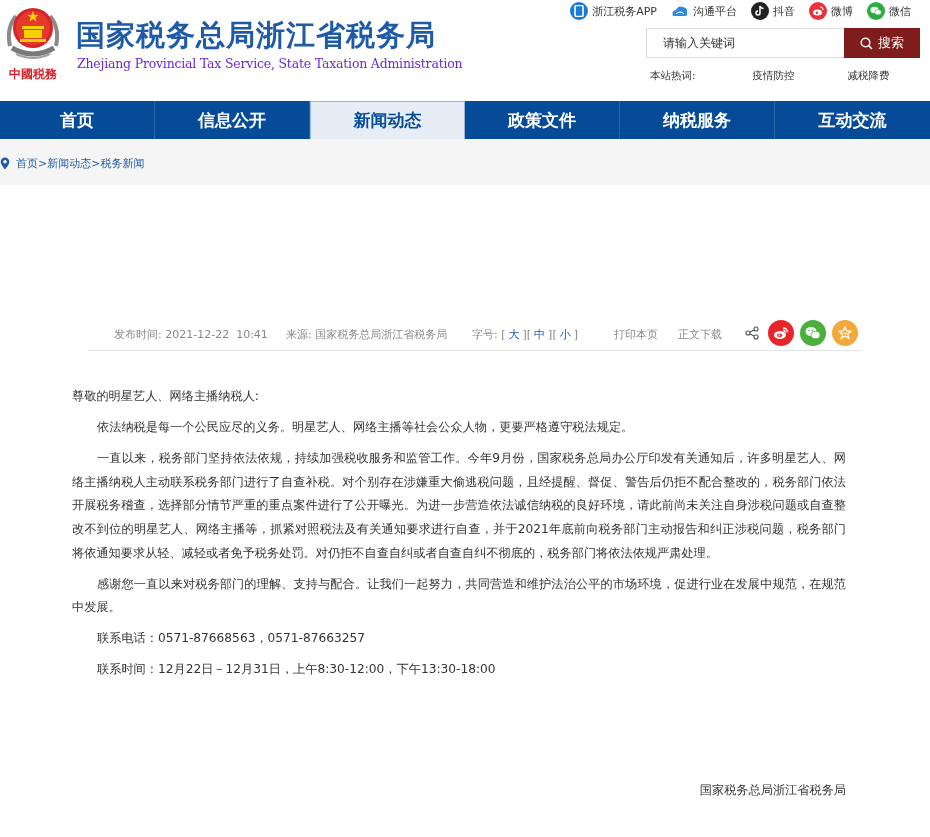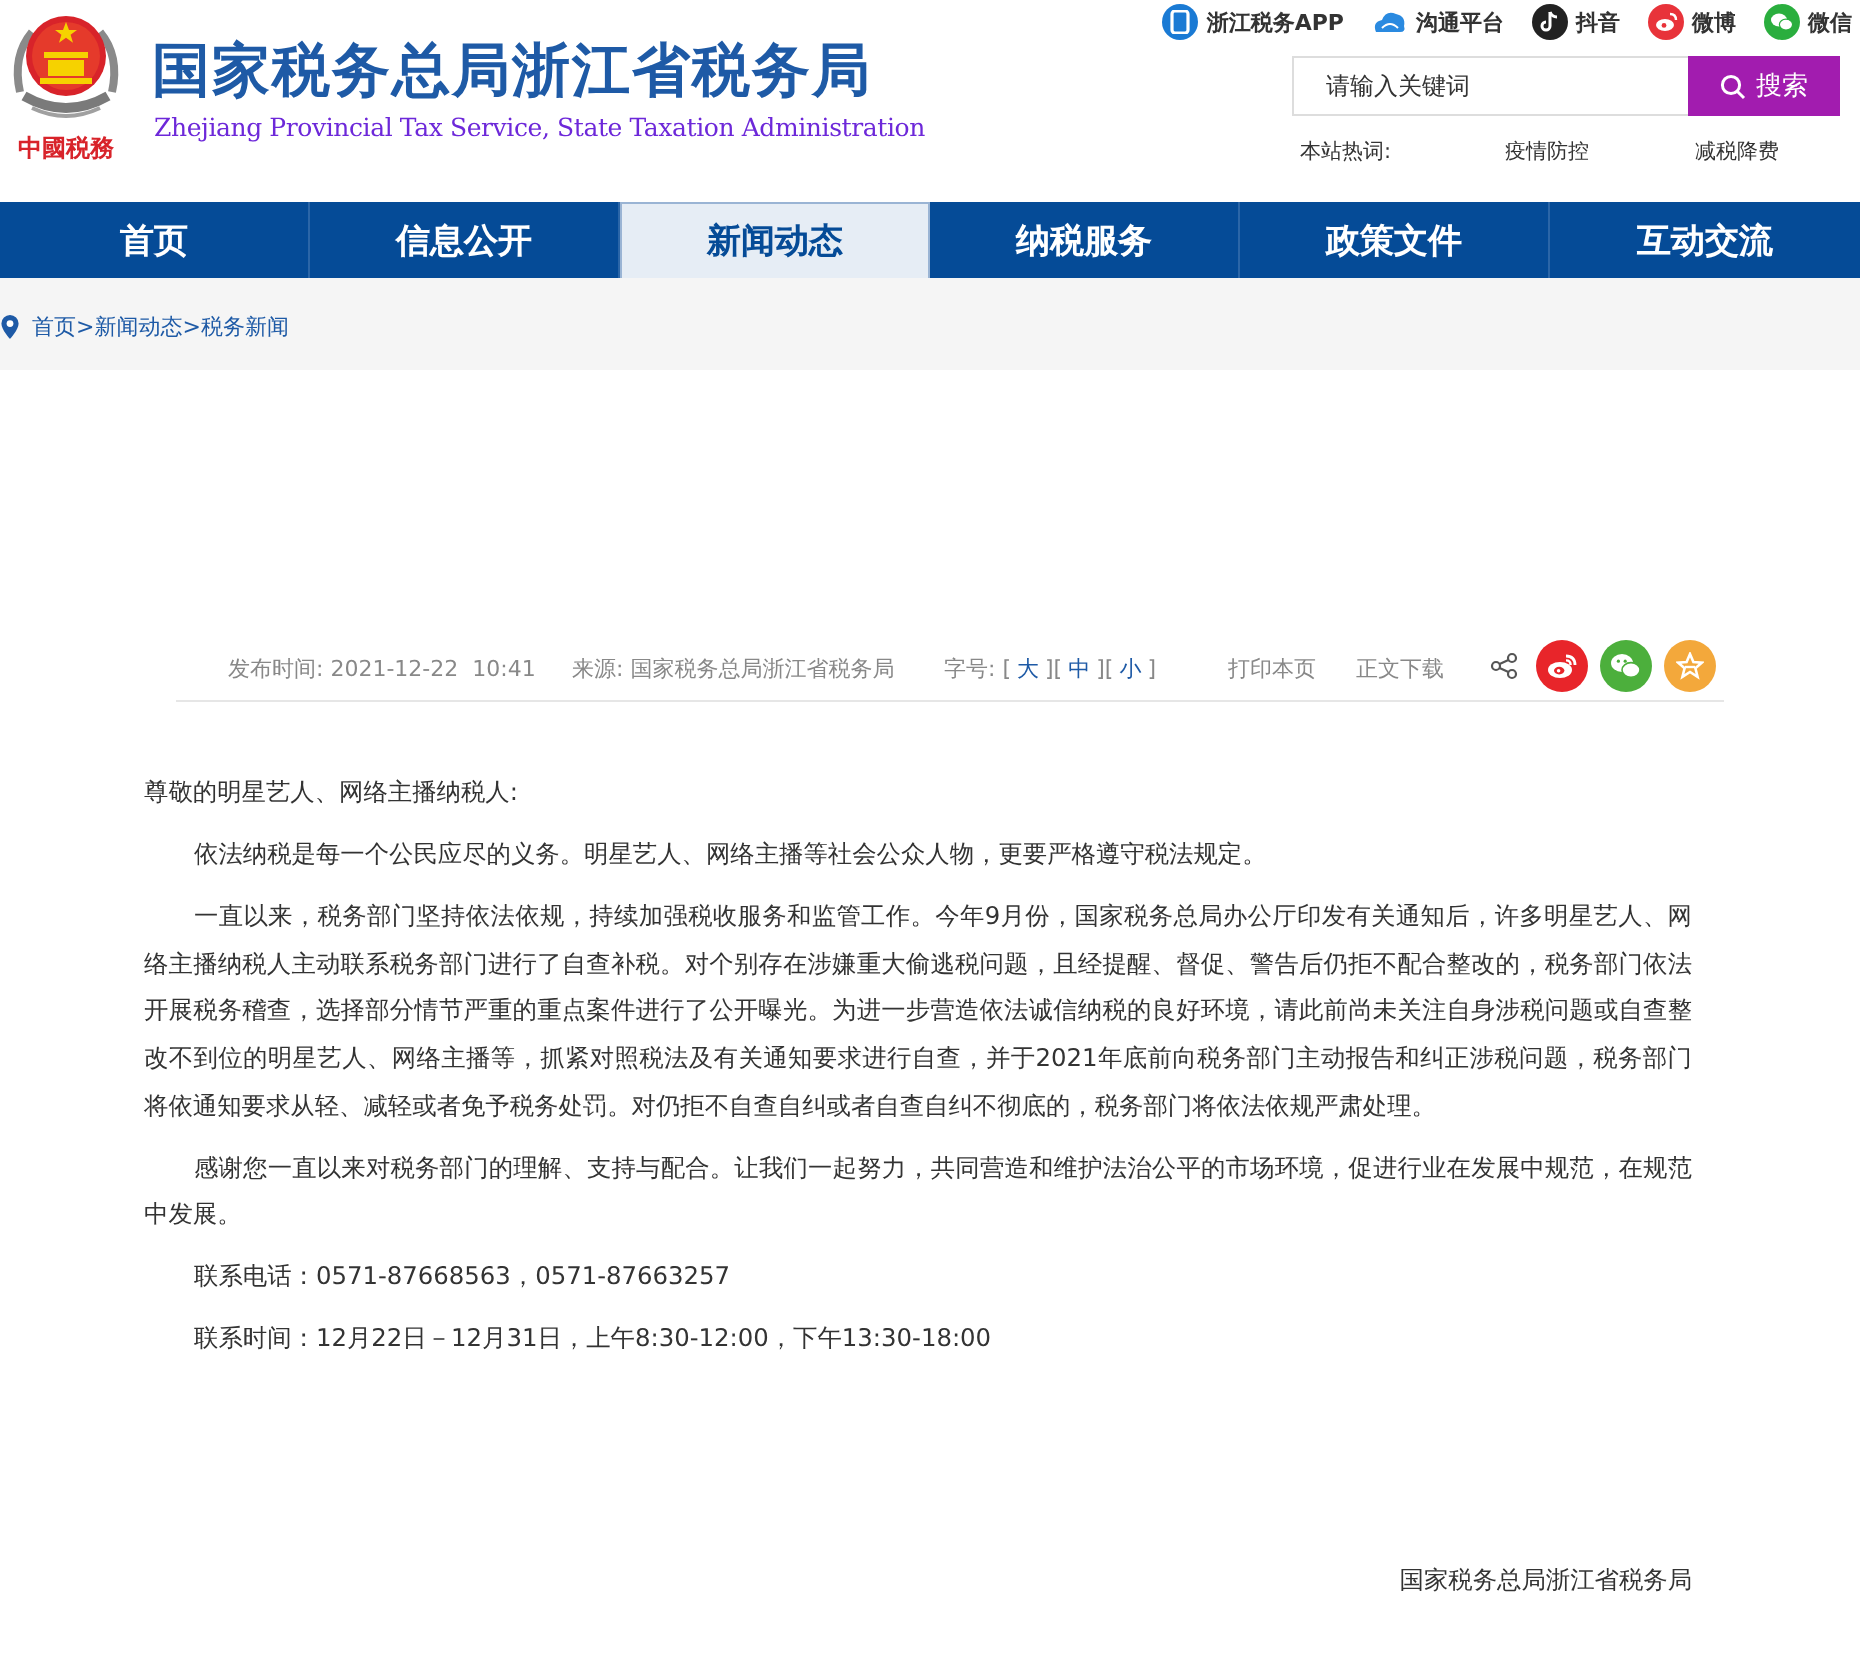--- a/index.html
+++ b/index.html
@@ -5,28 +5,28 @@
   * { margin: 0; padding: 0; box-sizing: border-box; }
   html, body { width: 930px; height: 837px; overflow: hidden; background: #f5f5f5; }
   body { font-family: "DejaVu Sans", "Liberation Sans", sans-serif; color: #333; position: relative; }
 
   
   .header { position: absolute; left: 0; top: 0; width: 930px; height: 101px; background: #fff; }
   .emblem { position: absolute; left: 2px; top: 2px; width: 62px; height: 82px; }
   .site-title { position: absolute; left: 76px; top: 16px; font-size: 29px; font-weight: bold; color: #1e5aa6; letter-spacing: 1px; white-space: nowrap; }
   .site-subtitle { position: absolute; left: 77px; top: 56px; font-family: "DejaVu Serif", "Liberation Serif", serif; font-size: 12.5px; color: #6d28d9; white-space: nowrap; letter-spacing: -0.2px; }
 
-  .social-links { position: absolute; right: 4px; top: 0; height: 22px; display: flex; align-items: center; gap: 14px; font-size: 11px; color: #333; font-weight: bold; }
+  .social-links { position: absolute; right: 19px; top: 0; height: 22px; display: flex; align-items: center; gap: 14px; font-size: 11px; color: #333; }
   .social-link { display: flex; align-items: center; gap: 4px; white-space: nowrap; cursor: pointer; }
   .social-ico { width: 18px; height: 18px; border-radius: 50%; display: flex; align-items: center; justify-content: center; }
 
   .search-box { position: absolute; left: 646px; top: 28px; width: 274px; height: 30px; display: flex; }
   .search-input { width: 198px; height: 30px; border: 1px solid #ddd; border-right: none; padding-left: 16px; font-size: 12px; color: #333; background: #fff; font-family: inherit; outline: none; }
   .search-input::placeholder { color: #333; }
-  .search-btn { width: 76px; height: 30px; background: #a21caf; color: #fff; border: none; font-size: 13px; display: flex; align-items: center; justify-content: center; gap: 5px; cursor: pointer; font-family: inherit; }
+  .search-btn { width: 76px; height: 30px; background: #7f1d1d; color: #fff; border: none; font-size: 13px; display: flex; align-items: center; justify-content: center; gap: 5px; cursor: pointer; font-family: inherit; }
 
   .hot-words { position: absolute; left: 650px; top: 69px; font-size: 10.5px; color: #333; display: flex; gap: 5px; white-space: nowrap; }
   .hot-label { margin-right: 4px; }
   .hot-word { cursor: pointer; margin-left: 48px; }
 
   
   .nav { position: absolute; left: 0; top: 101px; width: 930px; height: 38px; background: #054b97; display: flex; border-bottom: 1px solid #054b97; }
   .nav-item { width: 158.33px; height: 38px; display: flex; align-items: center; justify-content: center; color: #fff; font-size: 17px; font-weight: bold; border-right: 1px solid #2b66a8; cursor: pointer; }
   .nav-item:last-child { border-right: none; }
   .nav-item.active { background: #e6edf5; color: #054b97; border: 1px solid #9ab4d4; border-bottom: none; }
@@ -141,22 +141,22 @@
     <span class="hot-word">个税</span>
     <span class="hot-word">增值税</span>
     <span class="hot-word">发票</span>
   </div>
 </div>
 
 <div class="nav">
   <div class="nav-item">首页</div>
   <div class="nav-item">信息公开</div>
   <div class="nav-item active">新闻动态</div>
+  <div class="nav-item">政策文件</div>
   <div class="nav-item">纳税服务</div>
-  <div class="nav-item">政策文件</div>
   <div class="nav-item">互动交流</div>
 </div>
 
 <div class="breadcrumb">
   <svg width="10" height="13" viewBox="0 0 10 13">
       <path d="M5 0.5 A4.3 4.3 0 0 1 9.3 4.8 C9.3 8 5 12.5 5 12.5 C5 12.5 0.7 8 0.7 4.8 A4.3 4.3 0 0 1 5 0.5z" fill="#1e5aa6"></path>
       <circle cx="5" cy="4.8" r="1.7" fill="#fff"></circle>
     </svg>
   <span style="display:flex;align-items:center;">
     <span class="crumb-link">首页</span>

